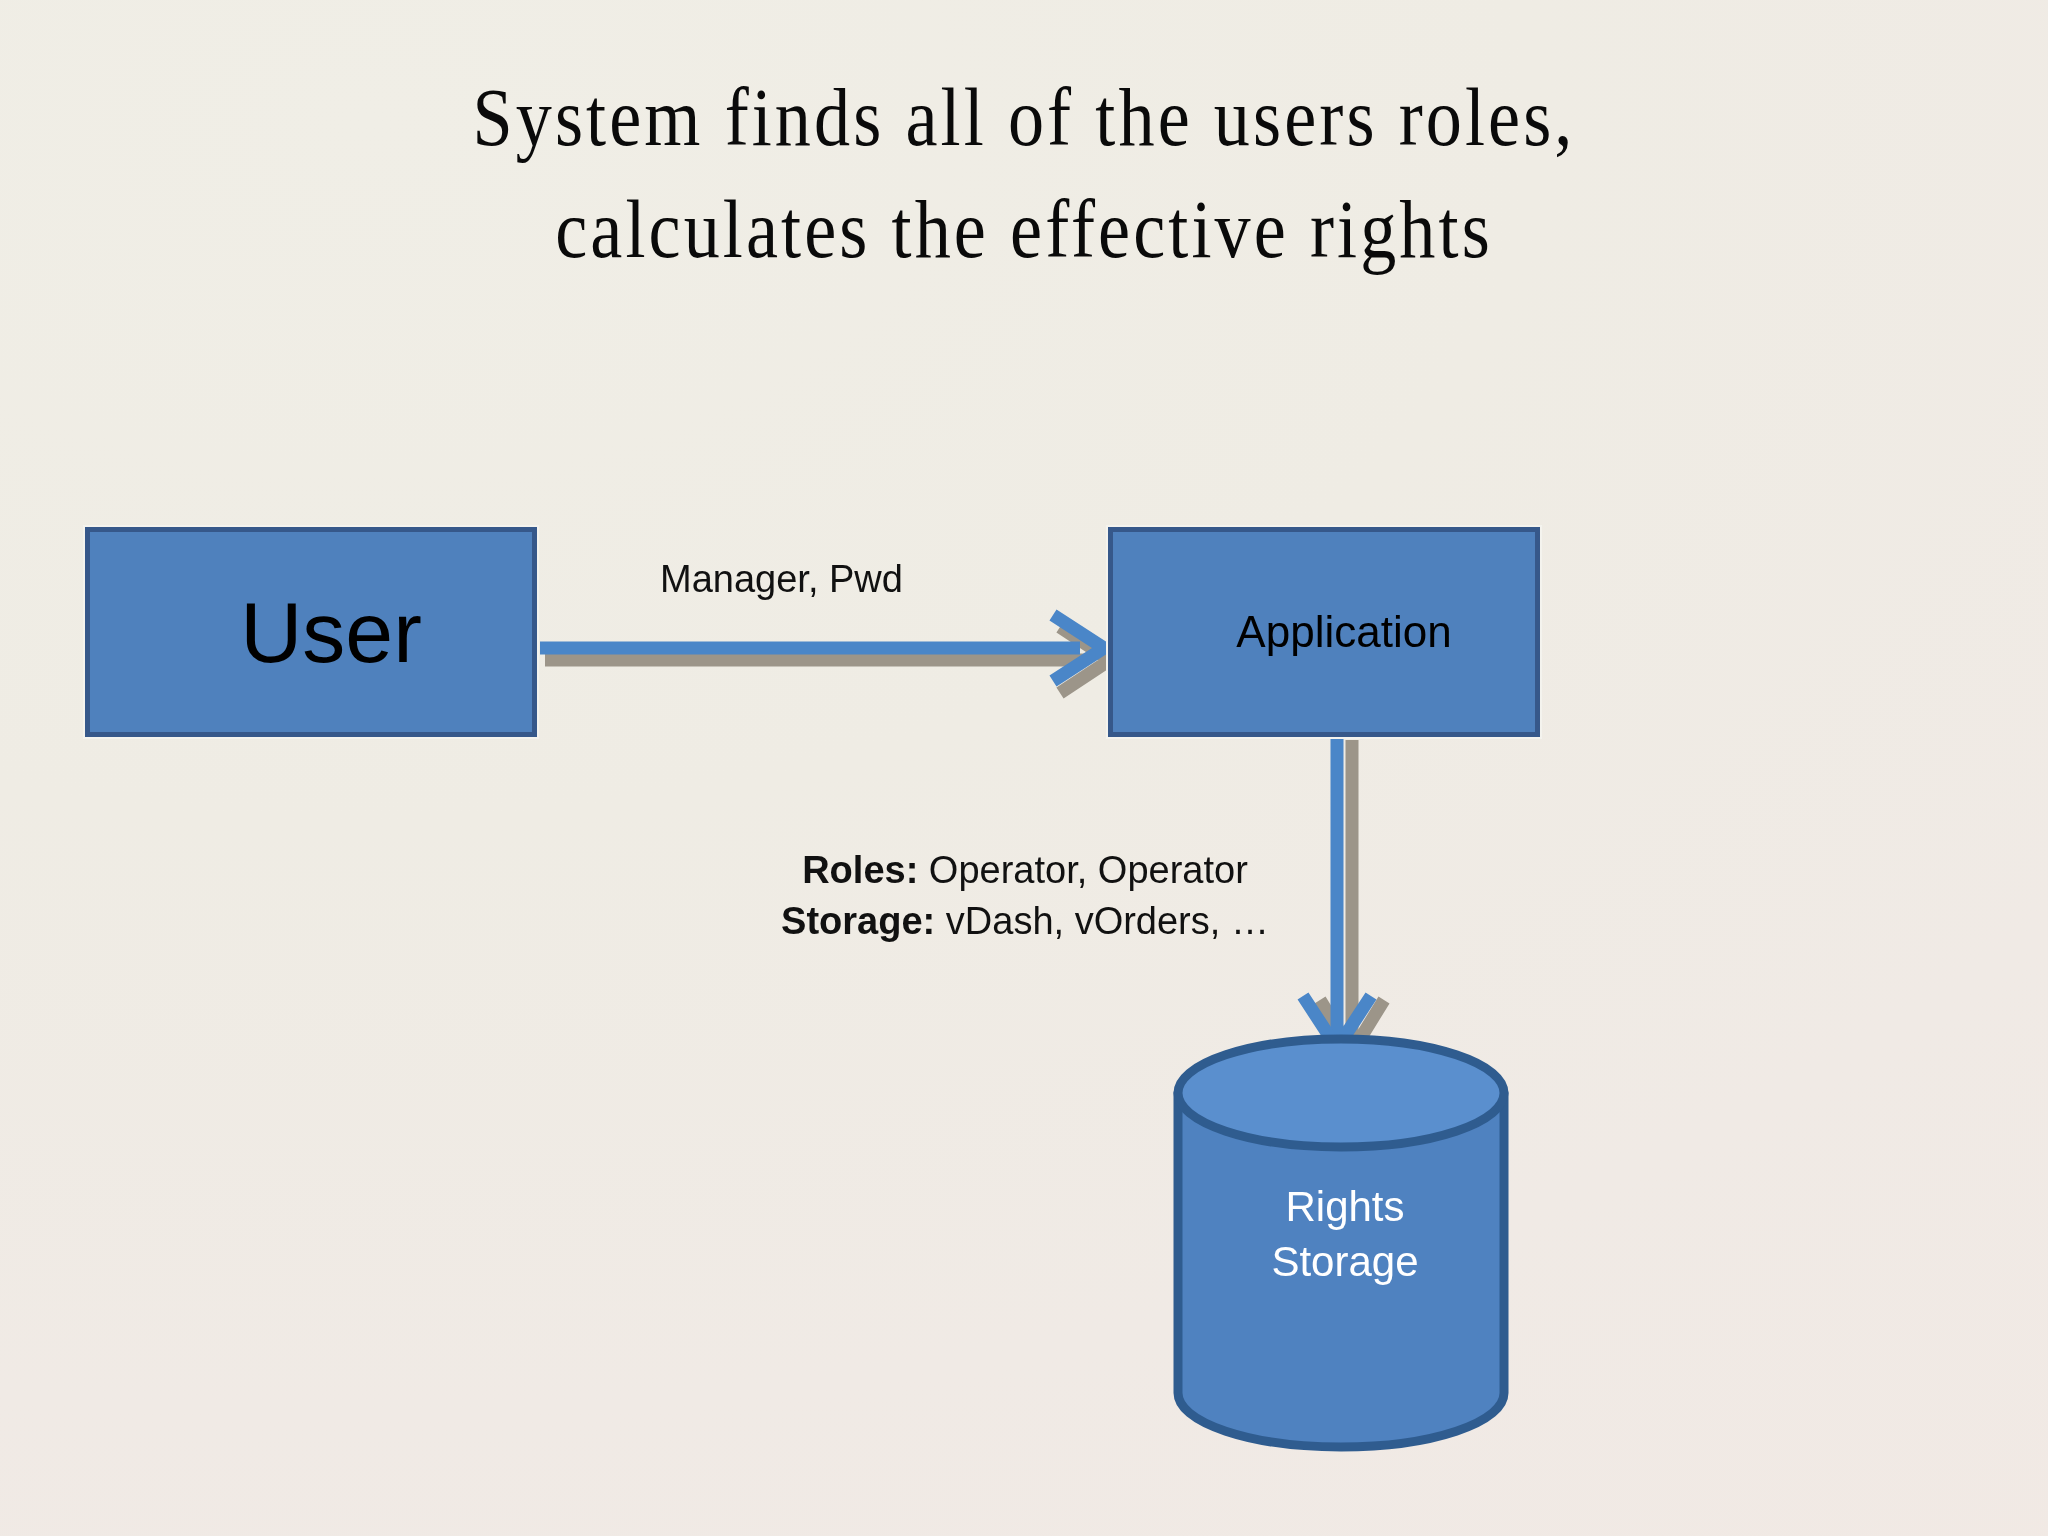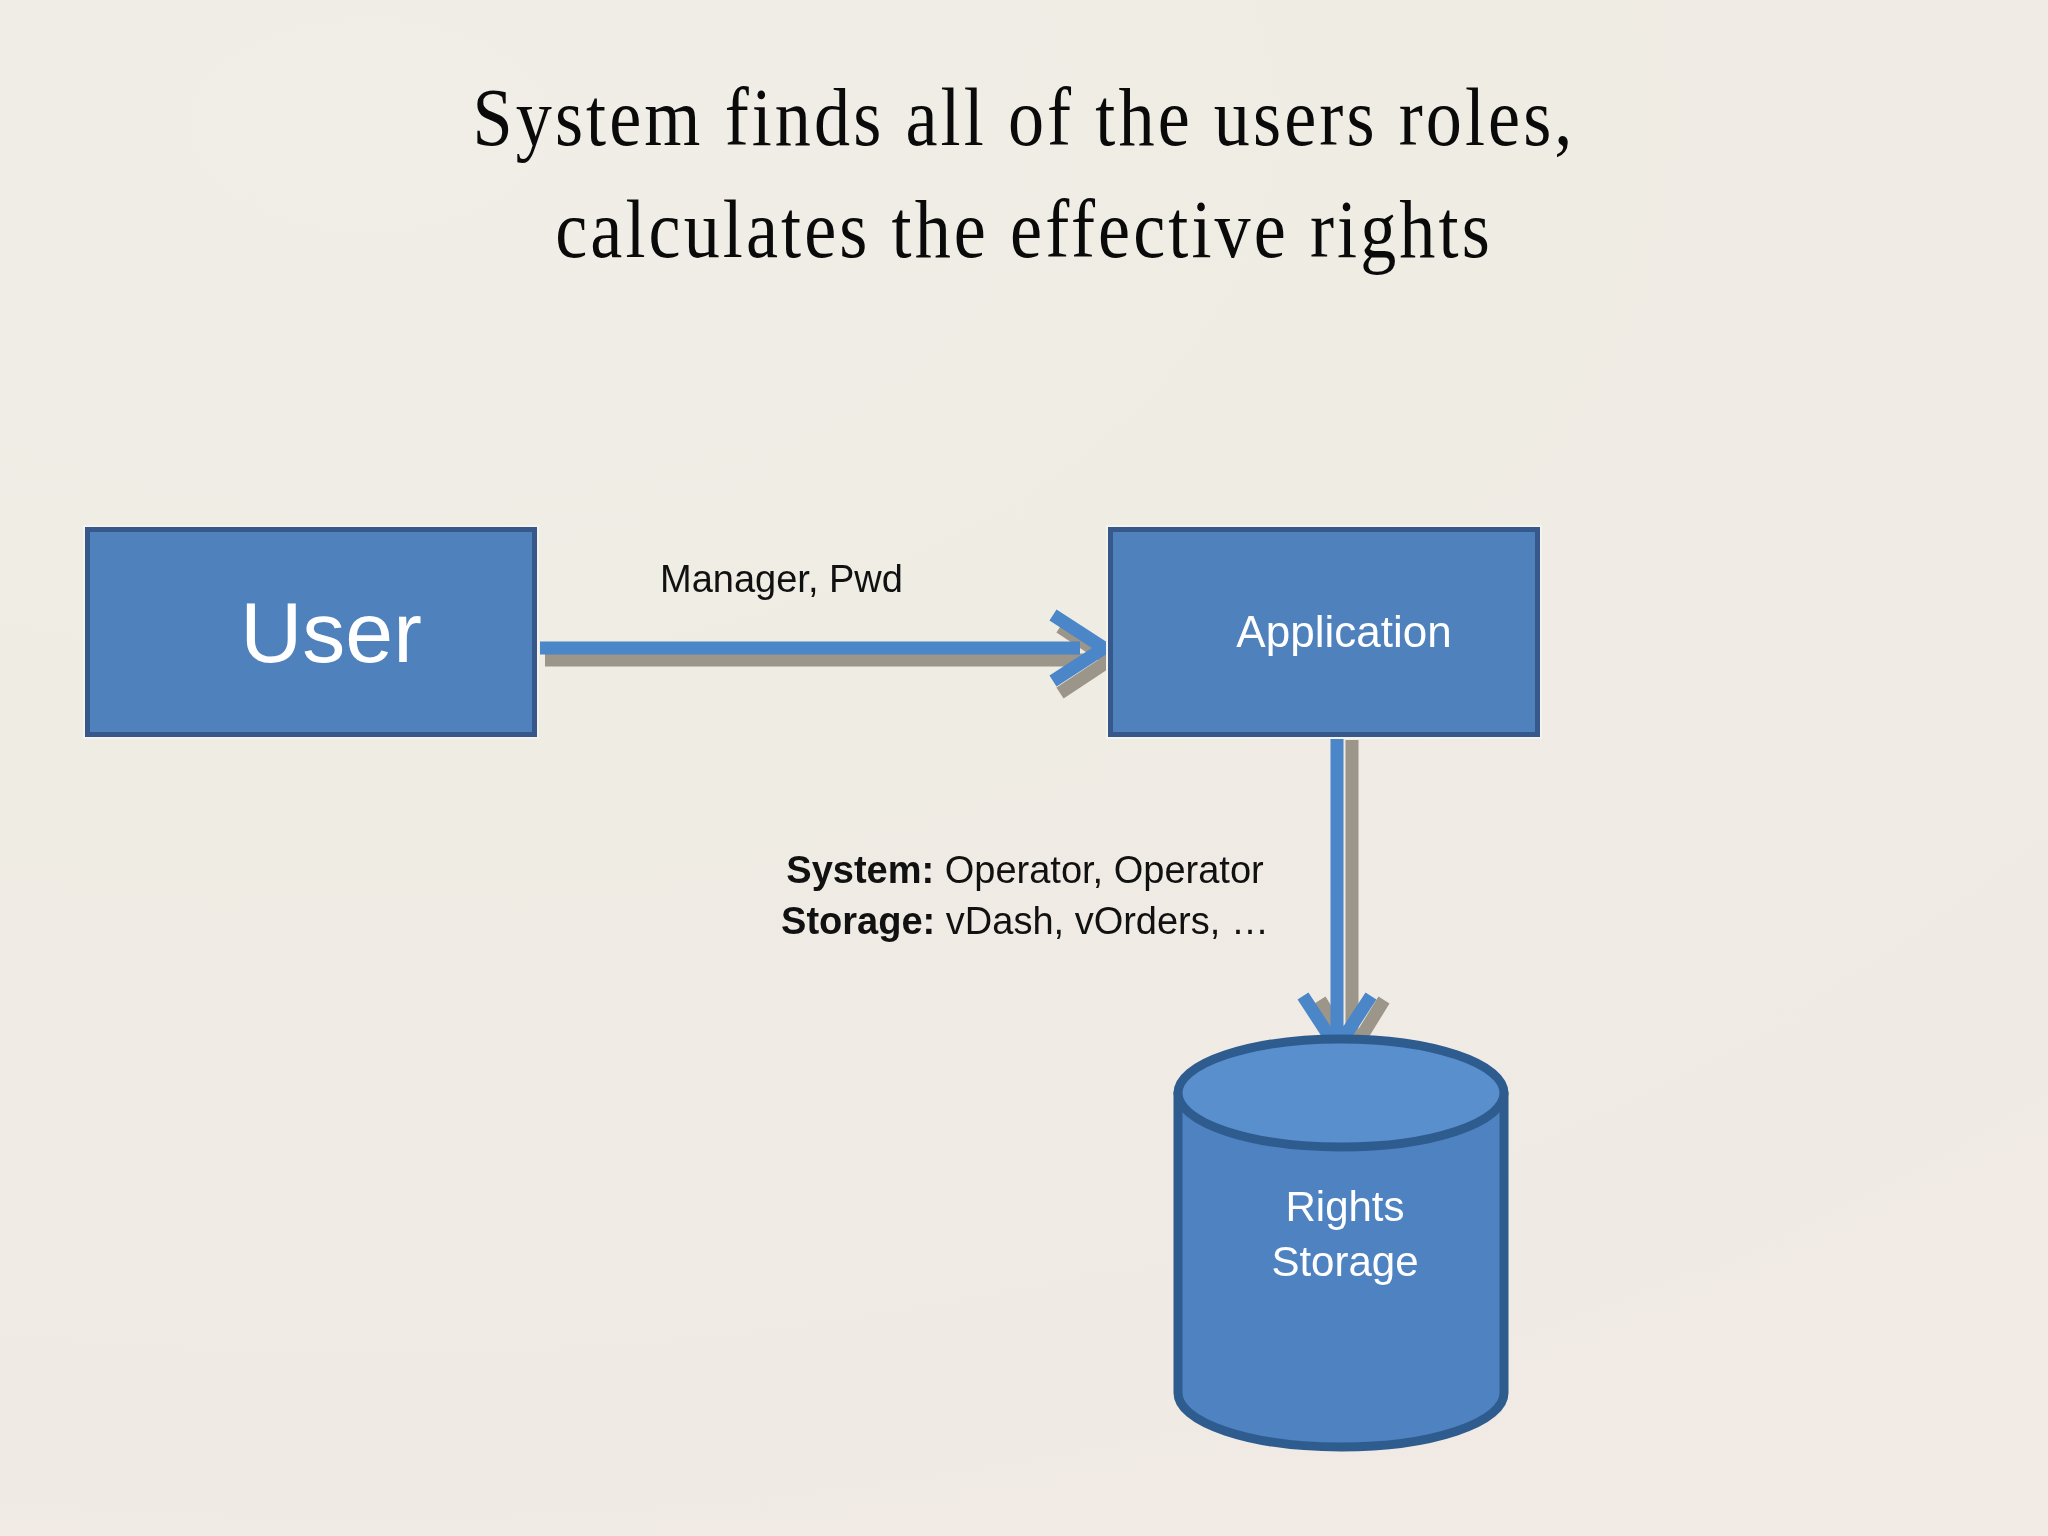--- a/index.html
+++ b/index.html
@@ -38,21 +38,21 @@
   
   .node-box {
     position: absolute;
     box-sizing: border-box;
     background: #4F81BD;
     border: 5px solid #36588A;
     box-shadow: 0 0 0 2px #F4F3EE;
     display: flex;
     align-items: center;
     justify-content: center;
-    color: #ffffff;
+    color: #000000;
     font-family: "Liberation Sans", sans-serif;
     font-weight: 400;
     padding-left: 40px;
   }
   #user-box {
     left: 85px;
     top: 527px;
     width: 452px;
     height: 210px;
     font-size: 86px;
@@ -160,20 +160,20 @@
     <span>Application</span>
   </div>
 
   <div id="cylinder-label">Rights
 Storage</div>
 
   <div class="edge-label" id="username-pwd-label">Manager, Pwd</div>
 
   <div class="edge-label" id="roles-rights-label">
     <div>
-      <span class="key">System:</span><span> Operator, Operator</span>
+      <span class="key">Roles:</span><span> Operator, Operator</span>
     </div>
     <div>
       <span class="key">Storage:</span><span> vDash, vOrders, …</span>
     </div>
   </div>
 
 </div>
 
 </body></html>

